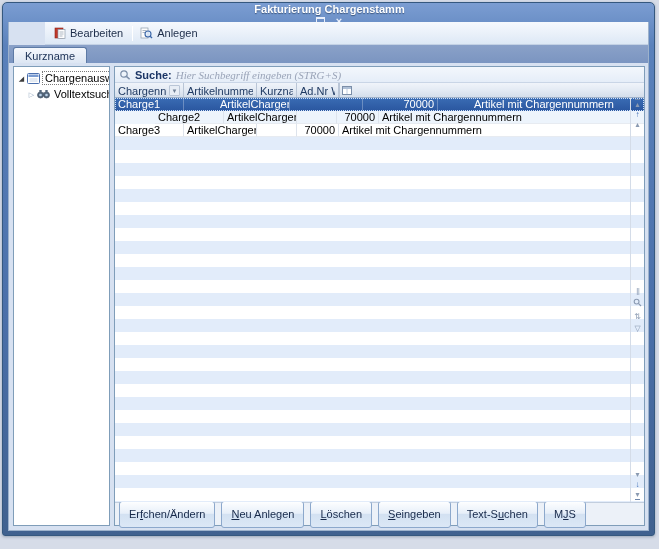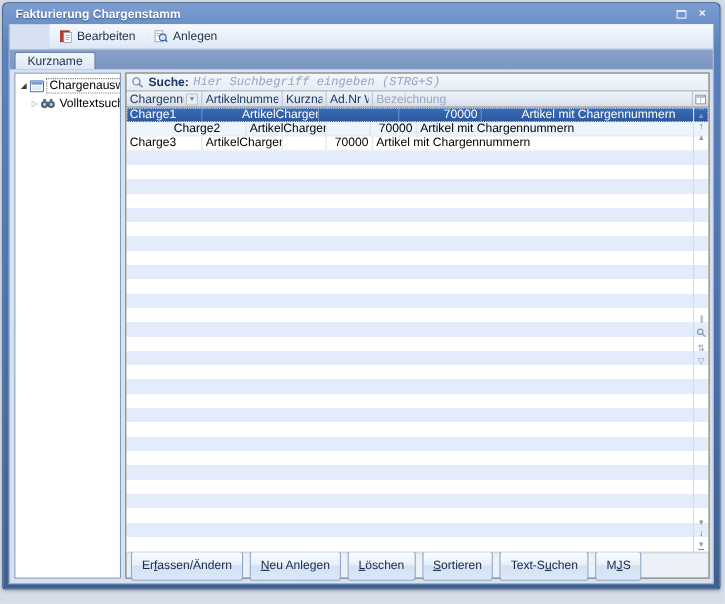--- a/index.html
+++ b/index.html
@@ -17,20 +17,21 @@
     position:absolute; left:2px; top:2px; width:653px; height:534px;
     background:linear-gradient(180deg,#7b9dd2 0%,#5a81bb 8%,#4a6fa9 60%,#40618f 100%);
     border:1px solid #35587f;
     border-radius:5px 5px 3px 3px;
     padding:0 5px 6px 5px;
     box-shadow:0 1px 3px rgba(40,60,90,.35);
   }
   .titlebar {
     height:19px; display:flex; align-items:center; justify-content:space-between;
     padding:0 4px 0 6px;
+    flex-direction:column;
   }
   .title {
     color:#fff; font-weight:bold; font-size:11px;
     text-shadow:0 1px 1px rgba(20,40,70,.55);
     white-space:nowrap;
   }
   .win-controls { display:flex; align-items:center; gap:6px; }
   .winbtn { width:13px; height:12px; display:flex; align-items:center; justify-content:center; cursor:default; }
   .winbtn .sq { width:9px; height:8px; border:1px solid #e8eefa; border-top-width:2px; background:transparent; }
   .winbtn.close { color:#eef3fc; font-weight:bold; font-size:11px; line-height:11px; }
@@ -77,33 +78,33 @@
   .tree-item.child { padding-left:13px; }
   .tw { width:9px; text-align:center; font-size:7px; line-height:9px; flex:0 0 9px; }
   .tw.expanded { color:#3c3c3c; }
   .tw.collapsed { color:#93a7bf; }
   .tree-item svg { margin:0 2px 0 1px; flex:0 0 auto; }
   .tlabel { color:#000; padding:0 2px; }
   .tlabel.focusbox { border:1px dotted #7a7a7a; background:#fff; }
 
   
   .grid-panel {
-    flex:1; background:#a16207; border:1px solid #7f9db9;
+    flex:1; background:#f9a8d4; border:1px solid #7f9db9;
     display:flex; flex-direction:column; min-width:0;
   }
   .search-row {
     height:16px; flex:0 0 16px; display:flex; align-items:center; gap:4px;
     background:linear-gradient(180deg,#f3f7fc 0%,#e5edf8 100%);
     border-bottom:1px solid #c9d5e6; padding-left:4px;
   }
   .search-row svg { flex:0 0 auto; }
   .slabel { font-weight:bold; color:#1c3666; }
   .search-input {
     flex:1; border:none; outline:none; background:transparent;
-    font-family:Liberation Mono, monospace; font-size:11px; color:#333; height:14px;
+    font-family:Liberation Serif, serif; font-size:11px; color:#333; height:14px;
   }
   .search-input::placeholder { font-style:italic; color:#9aa4b8; opacity:1; }
 
   .header-row {
     height:15px; flex:0 0 15px; display:flex;
     background:linear-gradient(180deg,#f0f4fa 0%,#e2e9f3 55%,#d4deeb 100%);
     border-bottom:1px solid #9fb1c9; color:#203a62;
   }
   .hcell {
     padding:1px 3px 0 3px; border-right:1px solid #b9c5d6;
@@ -263,23 +264,20 @@
           </div>
           <div class="hcell c1">
             <span class="htext">Artikelnummer</span>
           </div>
           <div class="hcell c2">
             <span class="htext">Kurzname</span>
           </div>
           <div class="hcell c3">
             <span class="htext">Ad.Nr WE</span>
           </div>
-          <div class="hcell c4 muted">
-            <span class="htext">Bezeichnung</span>
-          </div>
           <div class="colchooser">
             <svg width="10" height="9" viewBox="0 0 10 9">
               <rect x="0.5" y="0.5" width="9" height="8" fill="#fff" stroke="#7b8ea8" stroke-width="1"></rect>
               <rect x="1" y="1" width="8" height="2" fill="#aebfd6"></rect>
               <line x1="5" y1="3" x2="5" y2="8" stroke="#aebfd6" stroke-width="0.8"></line>
             </svg>
           </div>
         </div>
 
         <div class="rows-area">
@@ -328,36 +326,36 @@
               <span class="sic blue">↓</span>
               <span class="sic bar-bottom">▾</span>
             </div>
           </div>
         </div>
 
         <div class="button-row">
           <button class="btn">
               <span>Er</span>
               <u>f</u>
-              <span>assen/Ändern</span>
+              <span>chen/Ändern</span>
             </button>
           <button class="btn">
               <span></span>
               <u>N</u>
               <span>eu Anlegen</span>
             </button>
           <button class="btn">
               <span></span>
               <u>L</u>
               <span>öschen</span>
             </button>
           <button class="btn">
               <span></span>
               <u>S</u>
-              <span>ortieren</span>
+              <span>eingeben</span>
             </button>
           <button class="btn">
               <span>Text-S</span>
               <u>u</u>
               <span>chen</span>
             </button>
           <button class="btn">
               <span>M</span>
               <u>J</u>
               <span>S</span>

